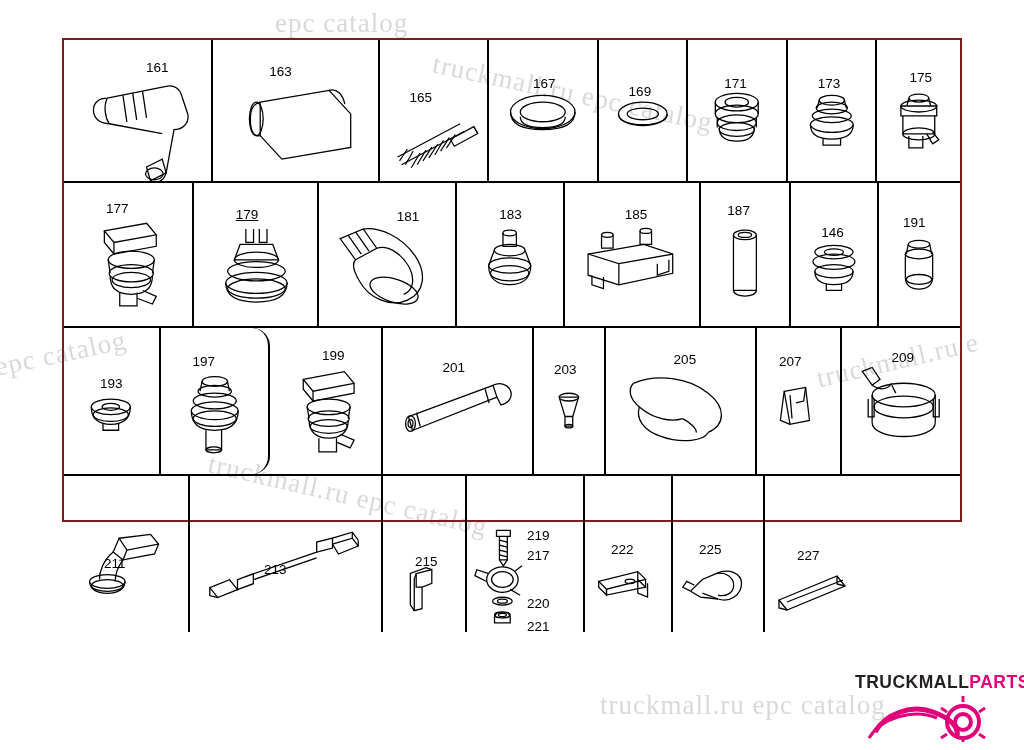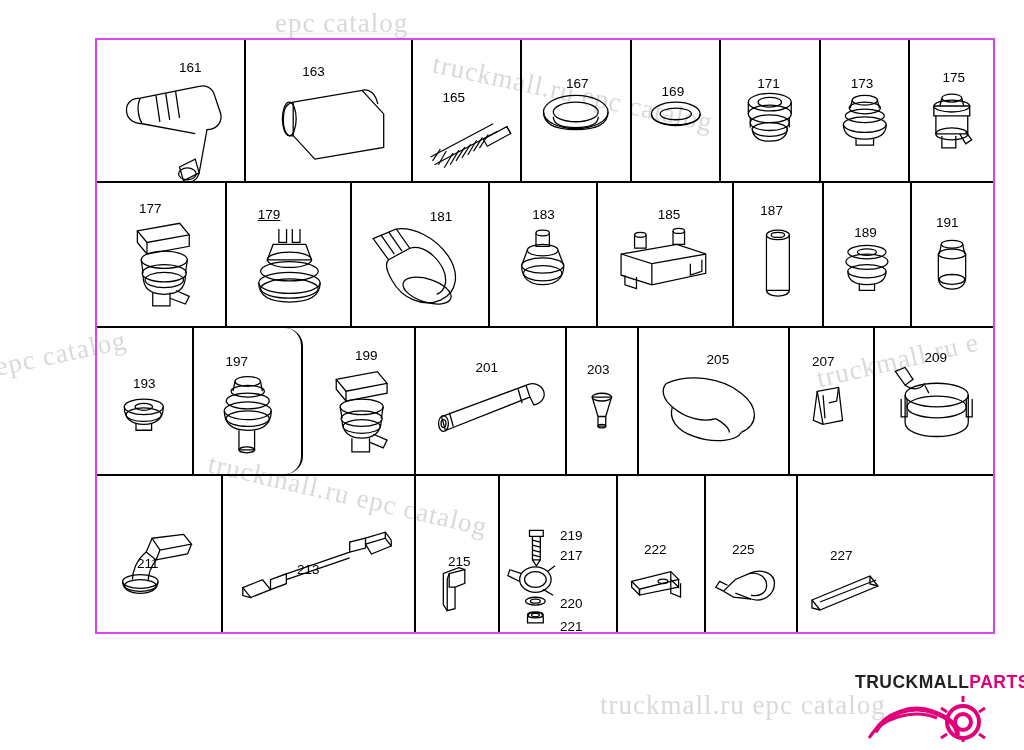--- a/index.html
+++ b/index.html
@@ -30,25 +30,24 @@
     white-space: nowrap;
     letter-spacing: 1px;
   }
 
   
   #diagram {
     position: absolute;
     left: 62px;
     top: 38px;
     width: 900px;
-    height: 596px;
-    border: 2px solid #d946ef;
+    height: 484px;
+    border: 2px solid #7f1d1d;
     box-sizing: border-box;
     z-index: 10;
-    margin-left: 33px;
   }
   .row {
     position: absolute;
     left: 0;
     right: 0;
     border-bottom: 2px solid #000;
     box-sizing: border-box;
     display: flex;
   }
   .row:last-child { border-bottom: none; }
@@ -251,21 +250,21 @@
           <ellipse cx="70" cy="92" rx="23" ry="9"></ellipse>
           <path d="M48 95 C48 108 56 114 70 114 C84 114 92 108 92 95"></path>
           <ellipse cx="70" cy="99" rx="20" ry="8"></ellipse>
           <path d="M58 112 L58 126 L76 126 L76 112"></path>
           <path d="M76 118 L92 124 L96 116 L82 110"></path>
         </svg>
       </div>
     </div>
 
     <div class="cell" style="width:128px;">
-      <div class="lbl" style="left:31px;top:24px;text-decoration:underline;">179</div>
+      <div class="lbl" style="left:42px;top:24px;text-decoration:underline;">179</div>
       <div class="art">
         <svg viewBox="0 0 128 145" fill="none" stroke="#000" stroke-width="1.3">
           <path d="M54 46 L54 60 L62 60 L62 46"></path>
           <path d="M68 46 L68 60 L76 60 L76 46"></path>
           <path d="M48 62 L82 62 L88 78 L42 78 Z"></path>
           <ellipse cx="65" cy="78" rx="23" ry="8"></ellipse>
           <ellipse cx="65" cy="90" rx="30" ry="10"></ellipse>
           <ellipse cx="65" cy="102" rx="32" ry="11"></ellipse>
           <path d="M33 102 C33 116 44 122 65 122 C86 122 97 116 97 102"></path>
           <ellipse cx="65" cy="108" rx="30" ry="10"></ellipse>
@@ -326,21 +325,21 @@
         <svg viewBox="0 0 92 145" fill="none" stroke="#000" stroke-width="1.3">
           <path d="M34 52 L34 110 L58 110 L58 52"></path>
           <ellipse cx="46" cy="52" rx="12" ry="5"></ellipse>
           <ellipse cx="46" cy="52" rx="7" ry="2.6"></ellipse>
           <path d="M34 110 C34 114 40 116 46 116 C52 116 58 114 58 110"></path>
         </svg>
       </div>
     </div>
 
     <div class="cell" style="width:90px;">
-      <div class="lbl" style="left:30px;top:42px;">189</div>
+      <div class="lbl" style="left:30px;top:42px;">146</div>
       <div class="art">
         <svg viewBox="0 0 90 145" fill="none" stroke="#000" stroke-width="1.3">
           <ellipse cx="45" cy="70" rx="20" ry="7"></ellipse>
           <ellipse cx="45" cy="70" rx="10" ry="3.5"></ellipse>
           <ellipse cx="45" cy="80" rx="22" ry="8"></ellipse>
           <ellipse cx="45" cy="90" rx="20" ry="7"></ellipse>
           <path d="M25 90 C25 100 32 104 45 104 C58 104 65 100 65 90"></path>
           <path d="M37 103 L37 110 L53 110 L53 103"></path>
         </svg>
       </div>

